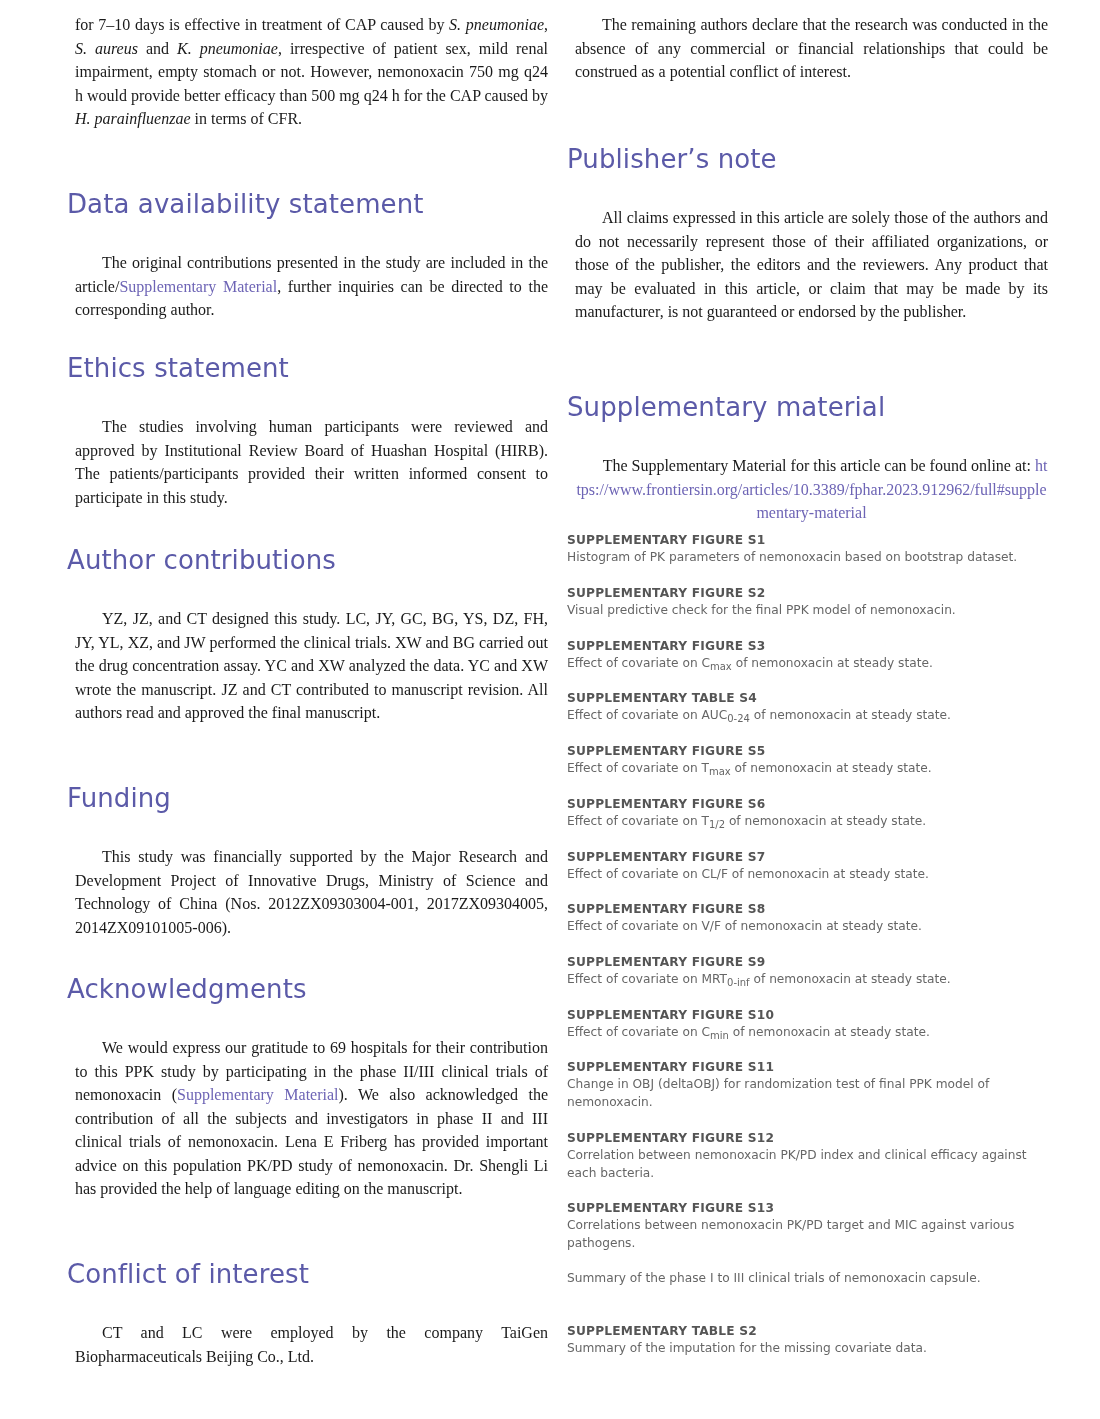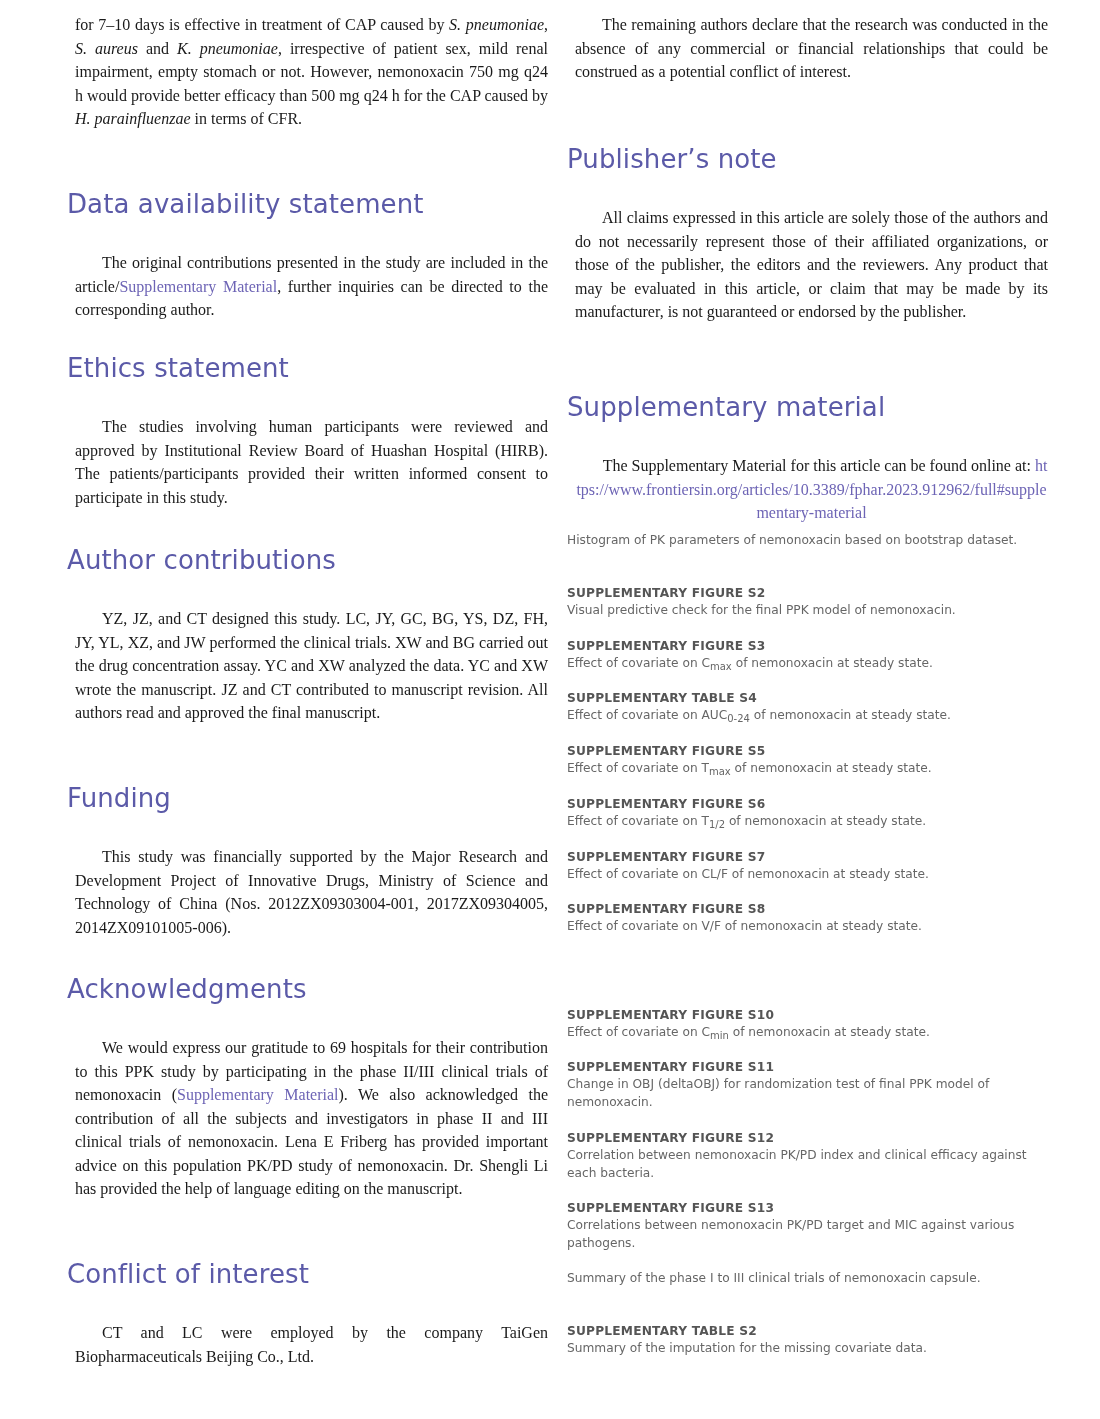--- a/index.html
+++ b/index.html
@@ -64,20 +64,21 @@
   <p class="para body-text indent" style="top:5px;">The remaining authors declare that the research was conducted in the absence of any commercial or financial relationships that could be construed as a potential conflict of interest.</p>
 
   <h2 class="sec" style="top:144px;">Publisher’s note</h2>
   <p class="para body-text indent" style="top:198px;">All claims expressed in this article are solely those of the authors and do not necessarily represent those of their affiliated organizations, or those of the publisher, the editors and the reviewers. Any product that may be evaluated in this article, or claim that may be made by its manufacturer, is not guaranteed or endorsed by the publisher.</p>
 
   <h2 class="sec" style="top:392px;">Supplementary material</h2>
   <p class="para body-text indent" style="top:446px; text-align:center;"><span>The Supplementary Material for this article can be found online at: </span><a class="link" style="word-break: break-all;">https://www.frontiersin.org/articles/10.3389/fphar.2023.912962/full#supplementary-material</a></p>
 
   <div id="supp-list">
       <div class="supp-item" style="top: 532px;">
+        <div class="supp-title">SUPPLEMENTARY FIGURE S1</div>
         <div class="supp-desc">Histogram of PK parameters of nemonoxacin based on bootstrap dataset.</div>
       </div>
       <div class="supp-item" style="top: 585px;">
         <div class="supp-title">SUPPLEMENTARY FIGURE S2</div>
         <div class="supp-desc">Visual predictive check for the final PPK model of nemonoxacin.</div>
       </div>
       <div class="supp-item" style="top: 638px;">
         <div class="supp-title">SUPPLEMENTARY FIGURE S3</div>
         <div class="supp-desc"><span>Effect of covariate on C</span><sub>max</sub><span> of nemonoxacin at steady state.</span></div>
       </div>
@@ -95,20 +96,22 @@
       </div>
       <div class="supp-item" style="top: 849px;">
         <div class="supp-title">SUPPLEMENTARY FIGURE S7</div>
         <div class="supp-desc">Effect of covariate on CL/F of nemonoxacin at steady state.</div>
       </div>
       <div class="supp-item" style="top: 901px;">
         <div class="supp-title">SUPPLEMENTARY FIGURE S8</div>
         <div class="supp-desc">Effect of covariate on V/F of nemonoxacin at steady state.</div>
       </div>
       <div class="supp-item" style="top: 954px;">
+        <div class="supp-title">SUPPLEMENTARY FIGURE S9</div>
+        <div class="supp-desc"><span>Effect of covariate on MRT</span><sub>0-inf</sub><span> of nemonoxacin at steady state.</span></div>
       </div>
       <div class="supp-item" style="top: 1007px;">
         <div class="supp-title">SUPPLEMENTARY FIGURE S10</div>
         <div class="supp-desc"><span>Effect of covariate on C</span><sub>min</sub><span> of nemonoxacin at steady state.</span></div>
       </div>
       <div class="supp-item" style="top: 1059px;">
         <div class="supp-title">SUPPLEMENTARY FIGURE S11</div>
         <div class="supp-desc">Change in OBJ (deltaOBJ) for randomization test of final PPK model of nemonoxacin.</div>
       </div>
       <div class="supp-item" style="top: 1130px;">

